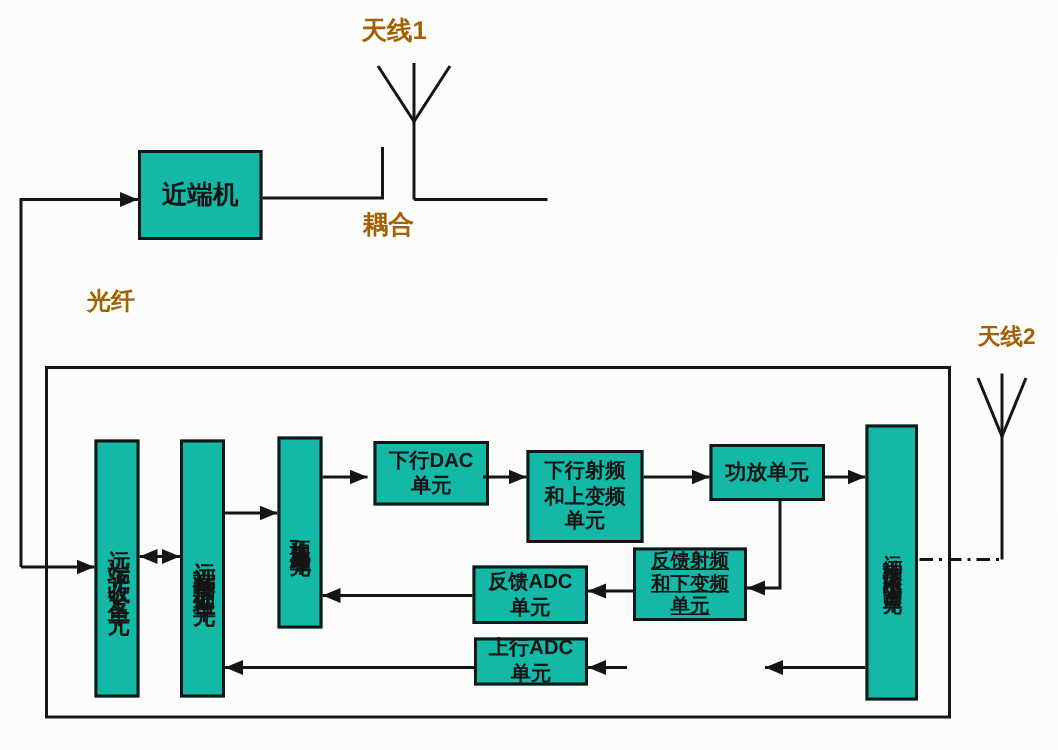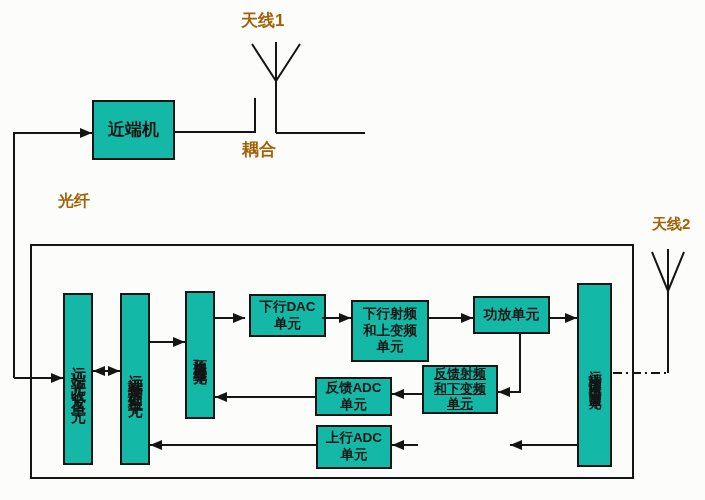--- a/index.html
+++ b/index.html
@@ -48,21 +48,21 @@
 
   <div class="box" style="left:473px;top:296px;width:77px;height:38px;font-size:14px;">功放单元</div>
 
   <div class="box" style="left:315px;top:377px;width:77px;height:39px;font-size:13.5px;">反馈ADC
 单元</div>
 
   <div class="box" style="left:422px;top:365px;width:76px;height:49px;font-size:13px;line-height:1.15;text-decoration:underline;">反馈射频
 和下变频
 单元</div>
 
-  <div class="box" style="left:316px;top:425px;width:76px;height:44px;font-size:13.5px;">上行ADC
+  <div class="box" style="left:316px;top:425px;width:76px;height:32px;font-size:13.5px;">上行ADC
 单元</div>
 
 
   <svg class="wires" viewBox="0 0 705 500">
     <defs>
       <marker id="arr" markerUnits="userSpaceOnUse" markerWidth="14" markerHeight="12" refX="12" refY="5" orient="auto-start-reverse">
         <path d="M0 0 L12 5 L0 10 Z" style="fill:#151515;stroke:none;"></path>
       </marker>
     </defs>
 

